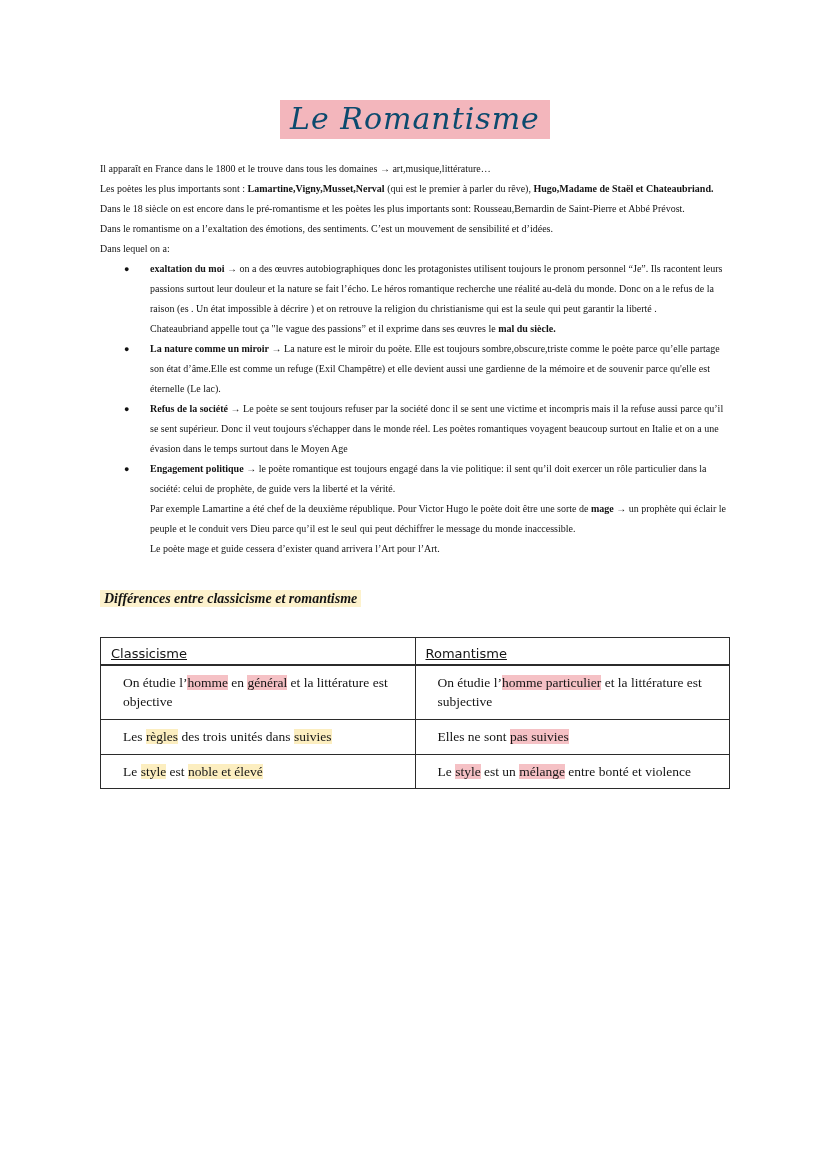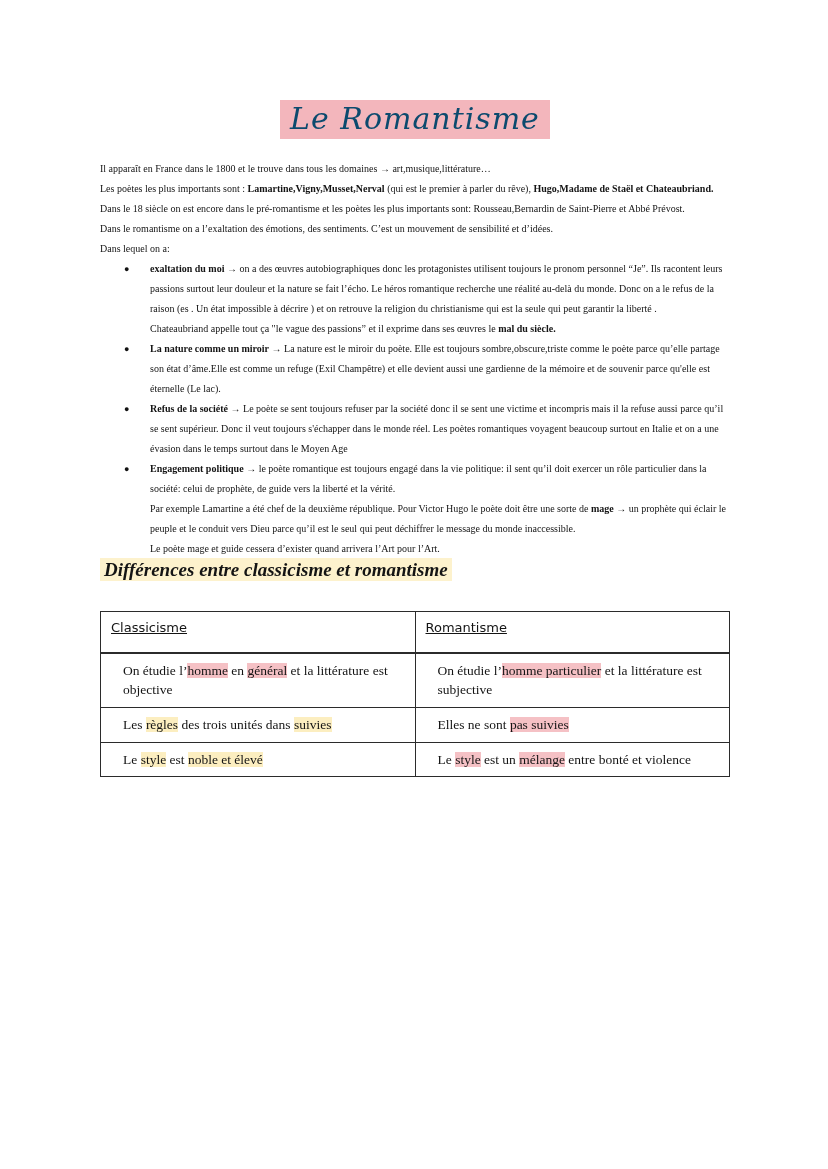--- a/index.html
+++ b/index.html
@@ -15,33 +15,33 @@
     padding:1px 10px 3px; font-family:"DejaVu Serif", serif; font-style:italic;
     font-size:30px; letter-spacing:1px; color:#0c4a6e;
   }
   .body-text p { font-size:10px; line-height:20px; }
   ul.themes { list-style:none; margin-left:24px; }
   ul.themes > li { position:relative; padding-left:26px; }
   ul.themes > li::before { content:"●"; position:absolute; left:0; top:5px; font-size:9px; color:#111; }
   .b { font-weight:bold; }
   .hl-pink { background:var(--pink-highlight,#f5c1c5); }
   .hl-yellow { background:var(--yellow-highlight,#fceec0); }
-  h2.section { font-size:19px; font-style:italic; font-weight:bold; }
+  h2.section { margin-top:32px; font-size:14px; font-style:italic; font-weight:bold; }
   h2.section .hl-head { background:var(--heading-highlight,#fdf2cd); padding:1px 4px; }
   table.compare {
     margin-top:30px; width:100%; border-collapse:collapse;
     font-size:13.5px; border:1.5px solid #222;
   }
   table.compare th, table.compare td {
     border:1px solid #2b2b2b; padding:7px 22px; text-align:left;
     vertical-align:top; line-height:1.45; font-weight:normal; width:50%;
   }
   table.compare thead th {
     font-family:"DejaVu Sans", sans-serif; font-size:13px;
-    text-decoration:underline; padding:7px 10px 14px; border-bottom-width:2px;
+    text-decoration:underline; padding:7px 10px 0; border-bottom-width:2px;
   }
 </style>
 </head>
 <body>
 
 <div class="page">
 
   <div class="title-wrap">
     <span class="title-hl">Le Romantisme</span>
   </div>

